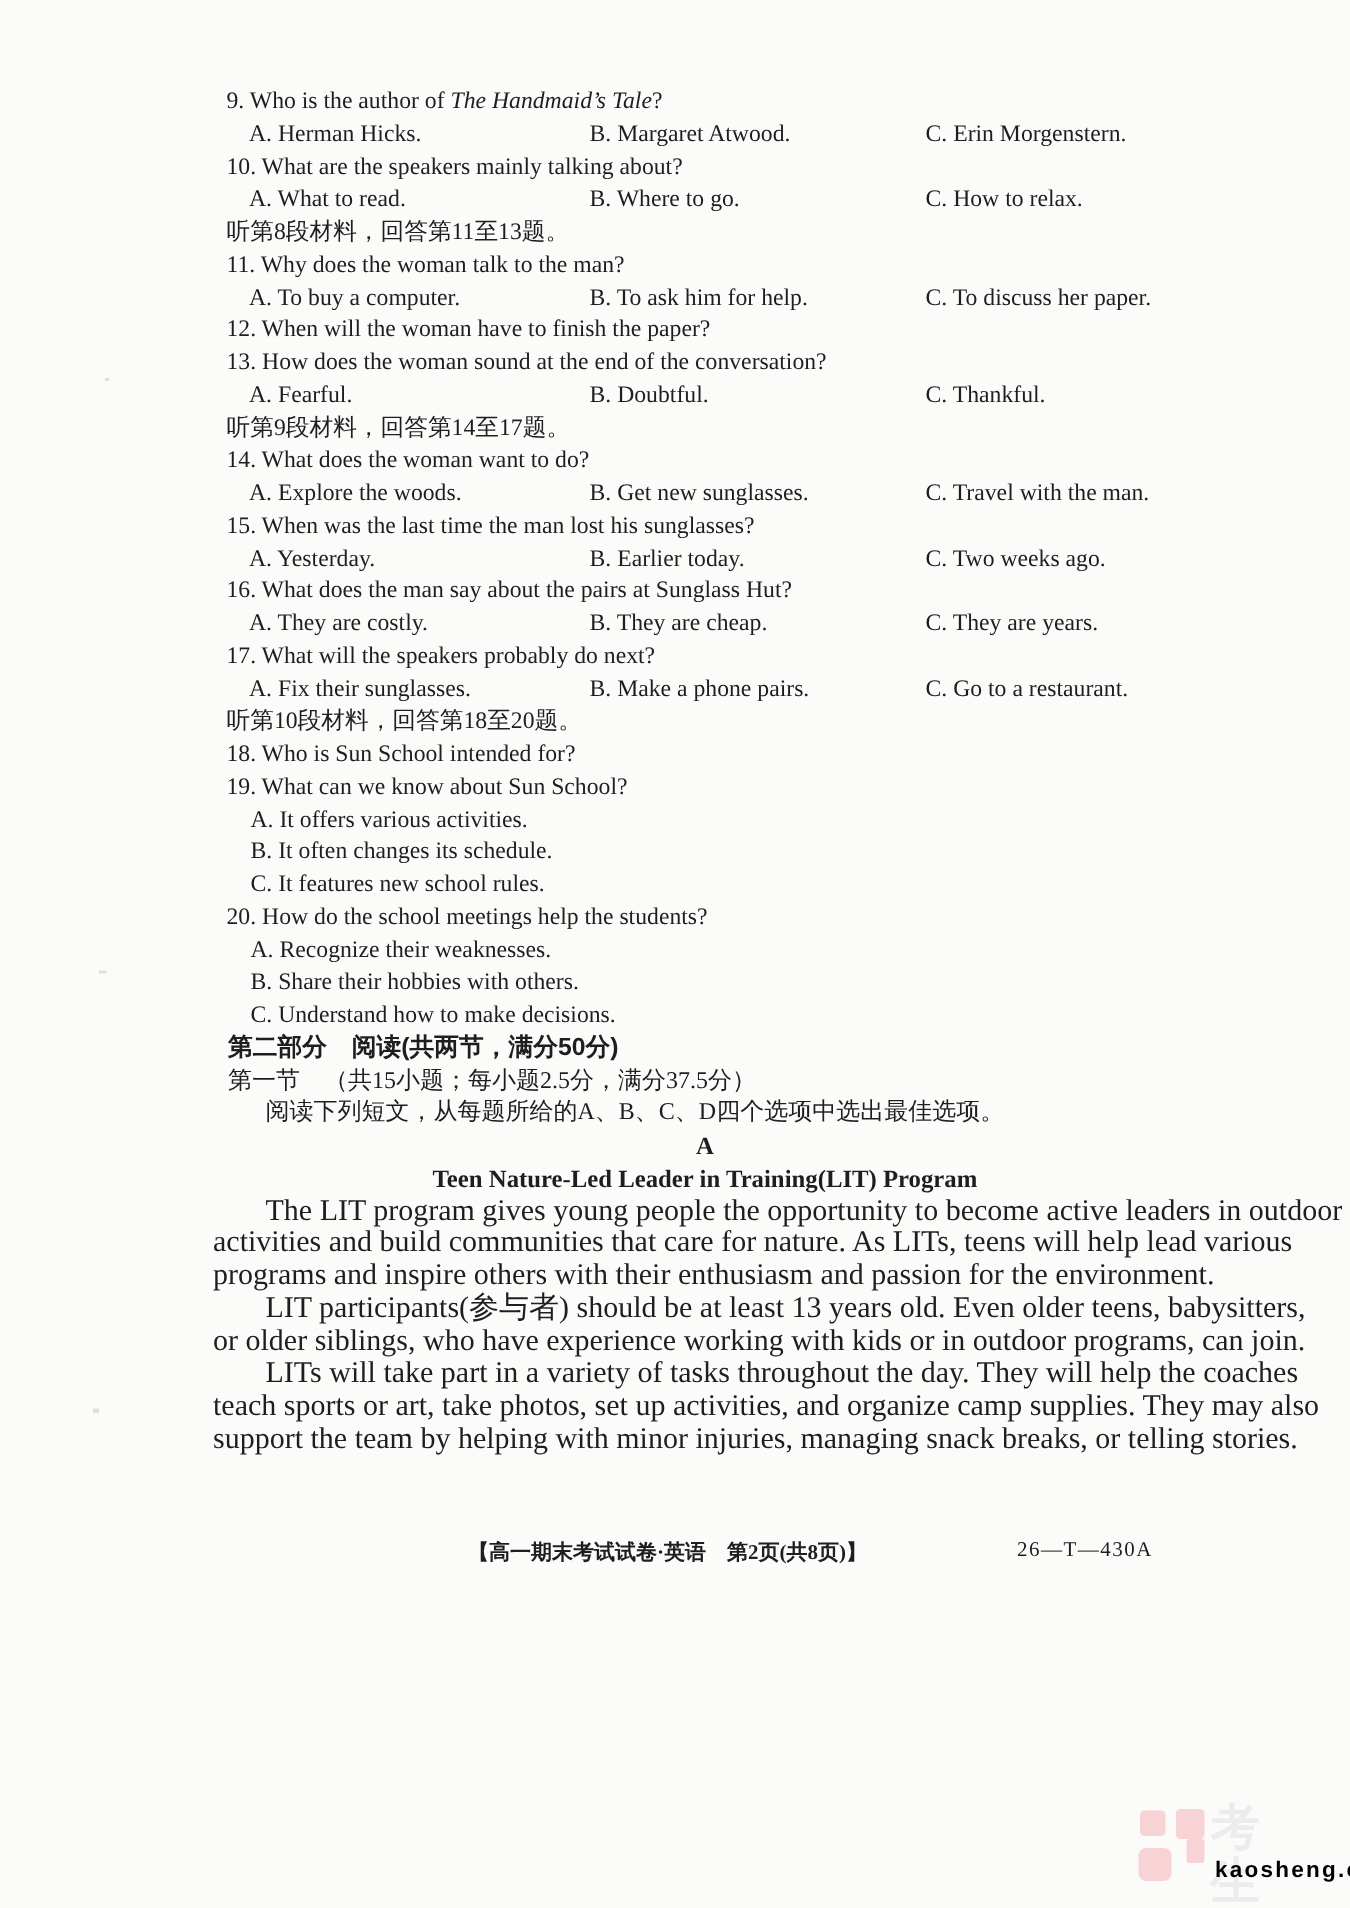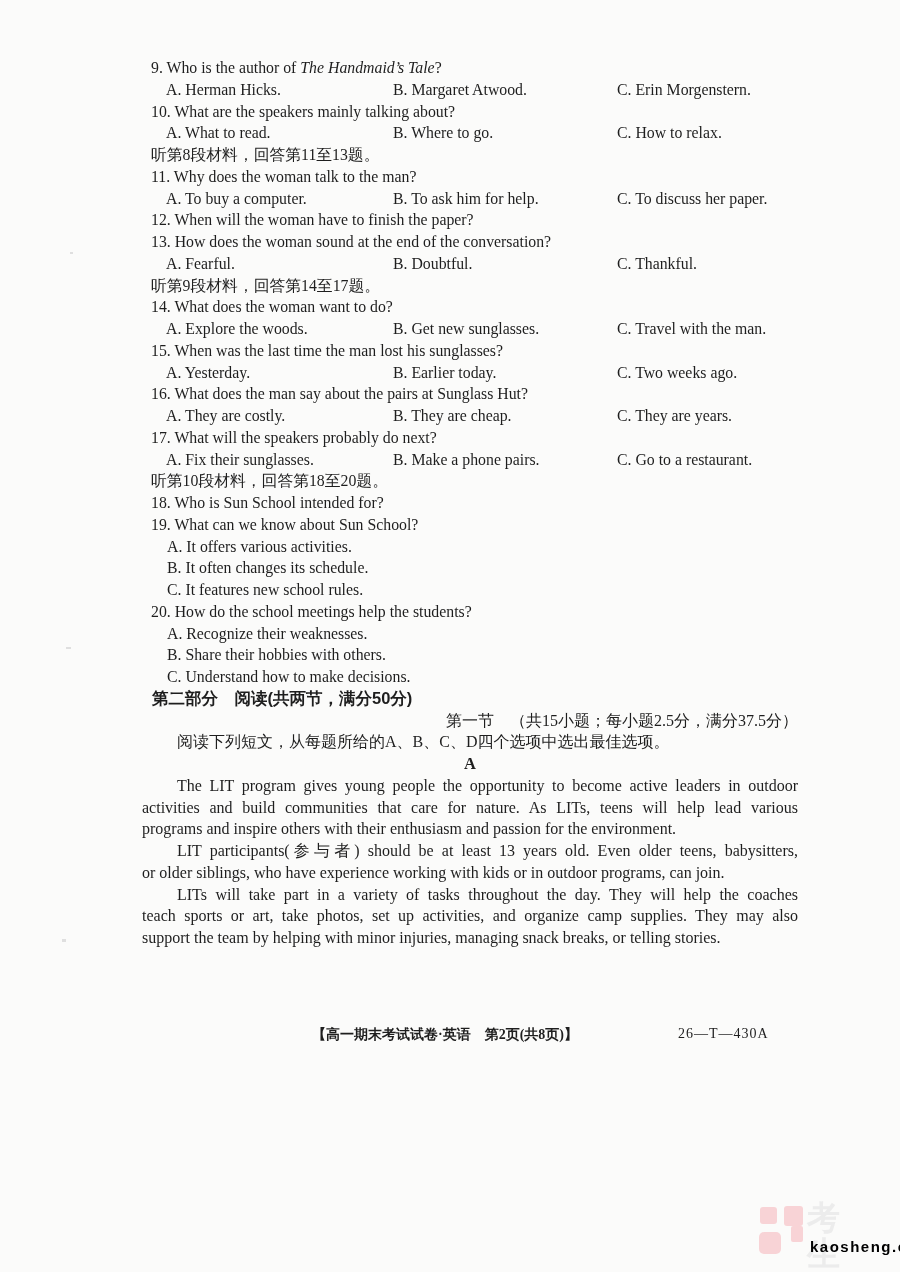--- a/index.html
+++ b/index.html
@@ -17,25 +17,25 @@
   .row { position:relative; height:21.75px; line-height:21.75px; font-size:15.8px; white-space:nowrap; }
   .qblock { padding-left:9px; }
   .opts span { position:absolute; top:0; }
   .oa { left:15px; }
   .ob { left:242px; }
   .oc { left:466px; }
   .single { padding-left:16px; }
   .it { font-style:italic; }
 
   .part-heading { font-weight:bold; font-family:"Liberation Sans","DejaVu Sans",sans-serif; font-size:16.5px; padding-left:10px; }
-  .section-heading { padding-left:10px; font-size:16px;text-align:right; }
+  .section-heading { padding-left:10px; font-size:16px; }
   .instruction { padding-left:35px; font-size:16px; }
   .centered { text-align:center; font-weight:bold; font-size:16.5px; white-space:nowrap; }
 
-  .pline { height:21.75px; line-height:21.75px; font-size:16px; white-space:nowrap; }
+  .pline { height:21.75px; line-height:21.75px; font-size:20px; white-space:nowrap; }
   .j { text-align:justify; text-align-last:justify; }
   .first { text-indent:35px; }
 
   .footer { position:absolute; left:142px; top:1026px; width:656px; height:22px; font-size:14px; }
   .finfo { position:absolute; left:170px; top:0; font-weight:bold; white-space:nowrap; }
   .fcode { position:absolute; left:536px; top:0; letter-spacing:1px; white-space:nowrap; }
 
   
   .wm { position:absolute; }
   .wm-block { position:absolute; background:#f8d3d6; }
@@ -137,20 +137,21 @@
       <div class="row">20. How do the school meetings help the students?</div>
       <div class="row single">A. Recognize their weaknesses.</div>
       <div class="row single">B. Share their hobbies with others.</div>
       <div class="row single">C. Understand how to make decisions.</div>
     </div>
 
     <div class="row part-heading">第二部分　阅读(共两节，满分50分)</div>
     <div class="row section-heading">第一节　（共15小题；每小题2.5分，满分37.5分）</div>
     <div class="row instruction">阅读下列短文，从每题所给的A、B、C、D四个选项中选出最佳选项。</div>
     <div class="row centered">A</div>
+    <div class="row centered">Teen Nature-Led Leader in Training(LIT) Program</div>
 
     <div>
       <div class="pline j first">The LIT program gives young people the opportunity to become active leaders in outdoor</div>
       <div class="pline j">activities and build communities that care for nature. As LITs, teens will help lead various</div>
       <div class="pline">programs and inspire others with their enthusiasm and passion for the environment.</div>
     </div>
     <div>
       <div class="pline j first">LIT participants(参与者) should be at least 13 years old. Even older teens, babysitters,</div>
       <div class="pline">or older siblings, who have experience working with kids or in outdoor programs, can join.</div>
     </div>

